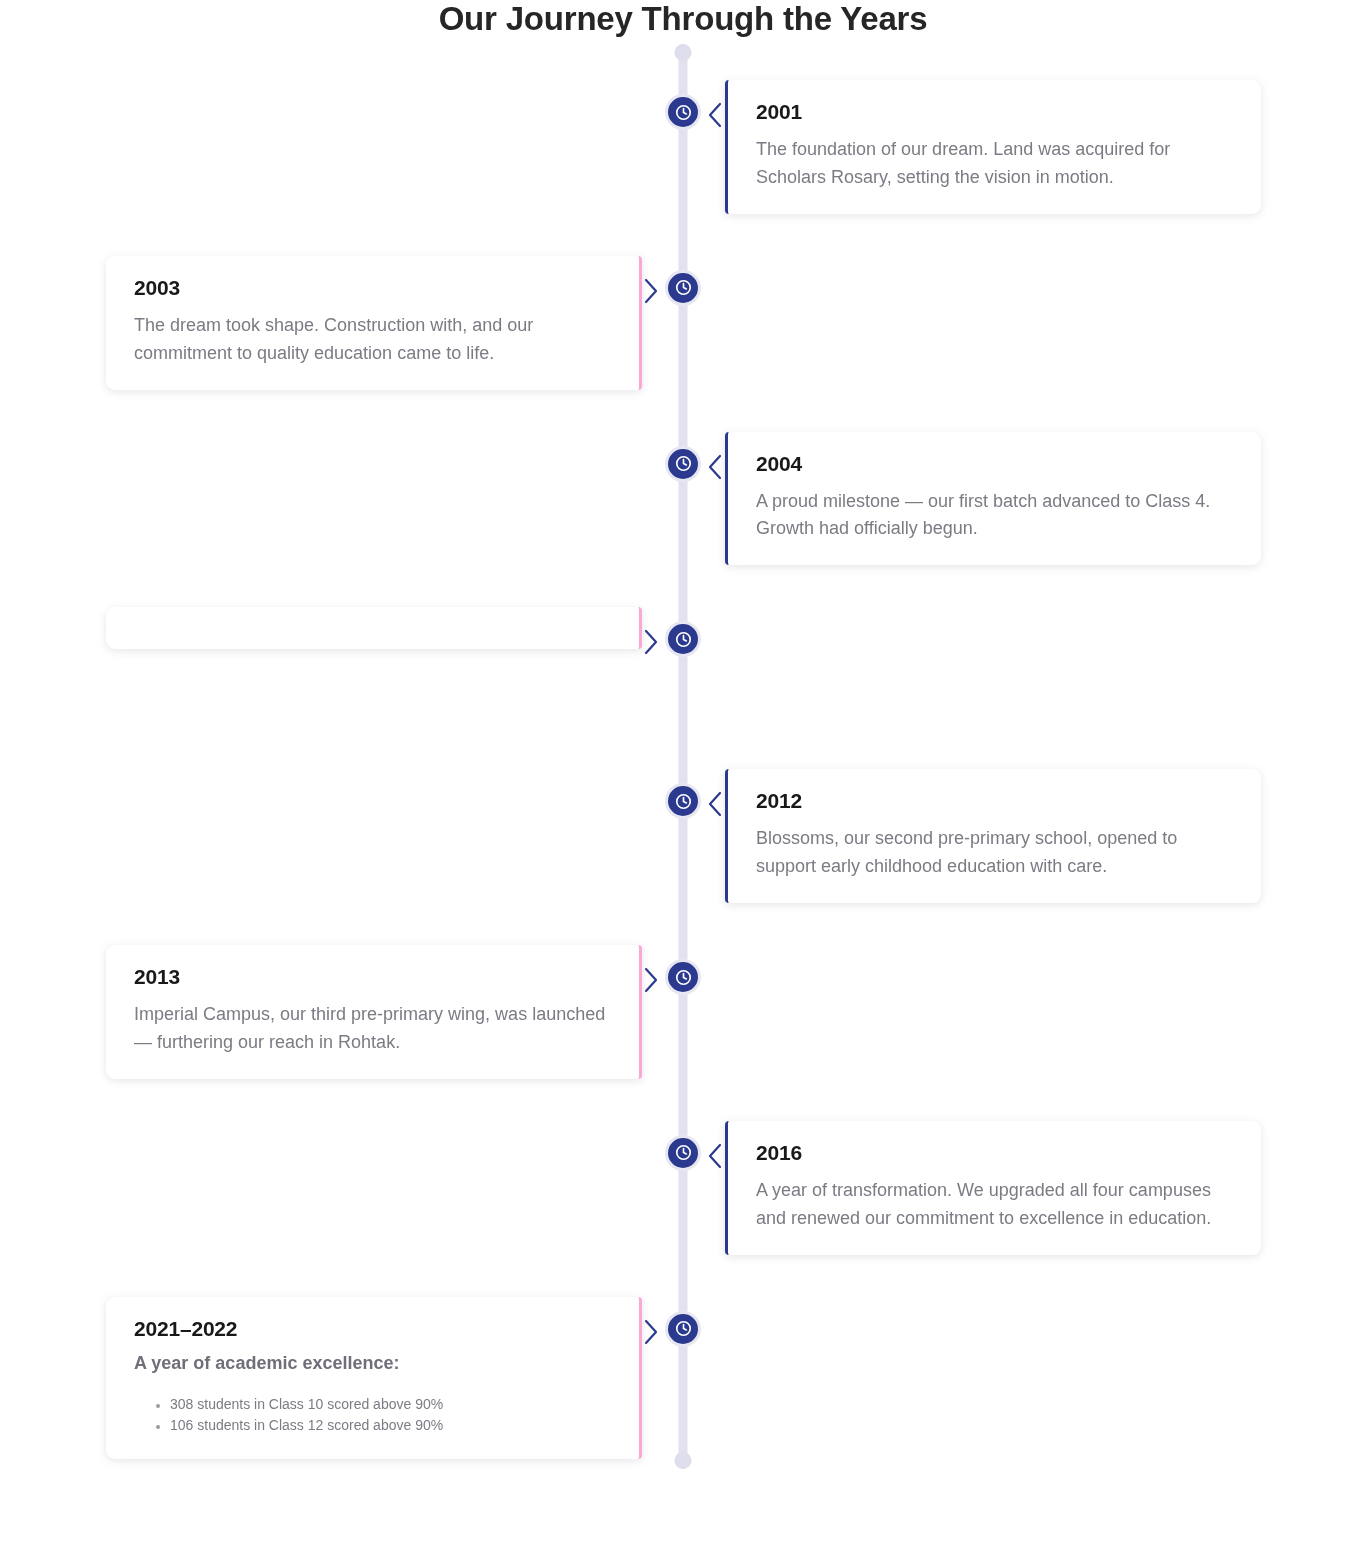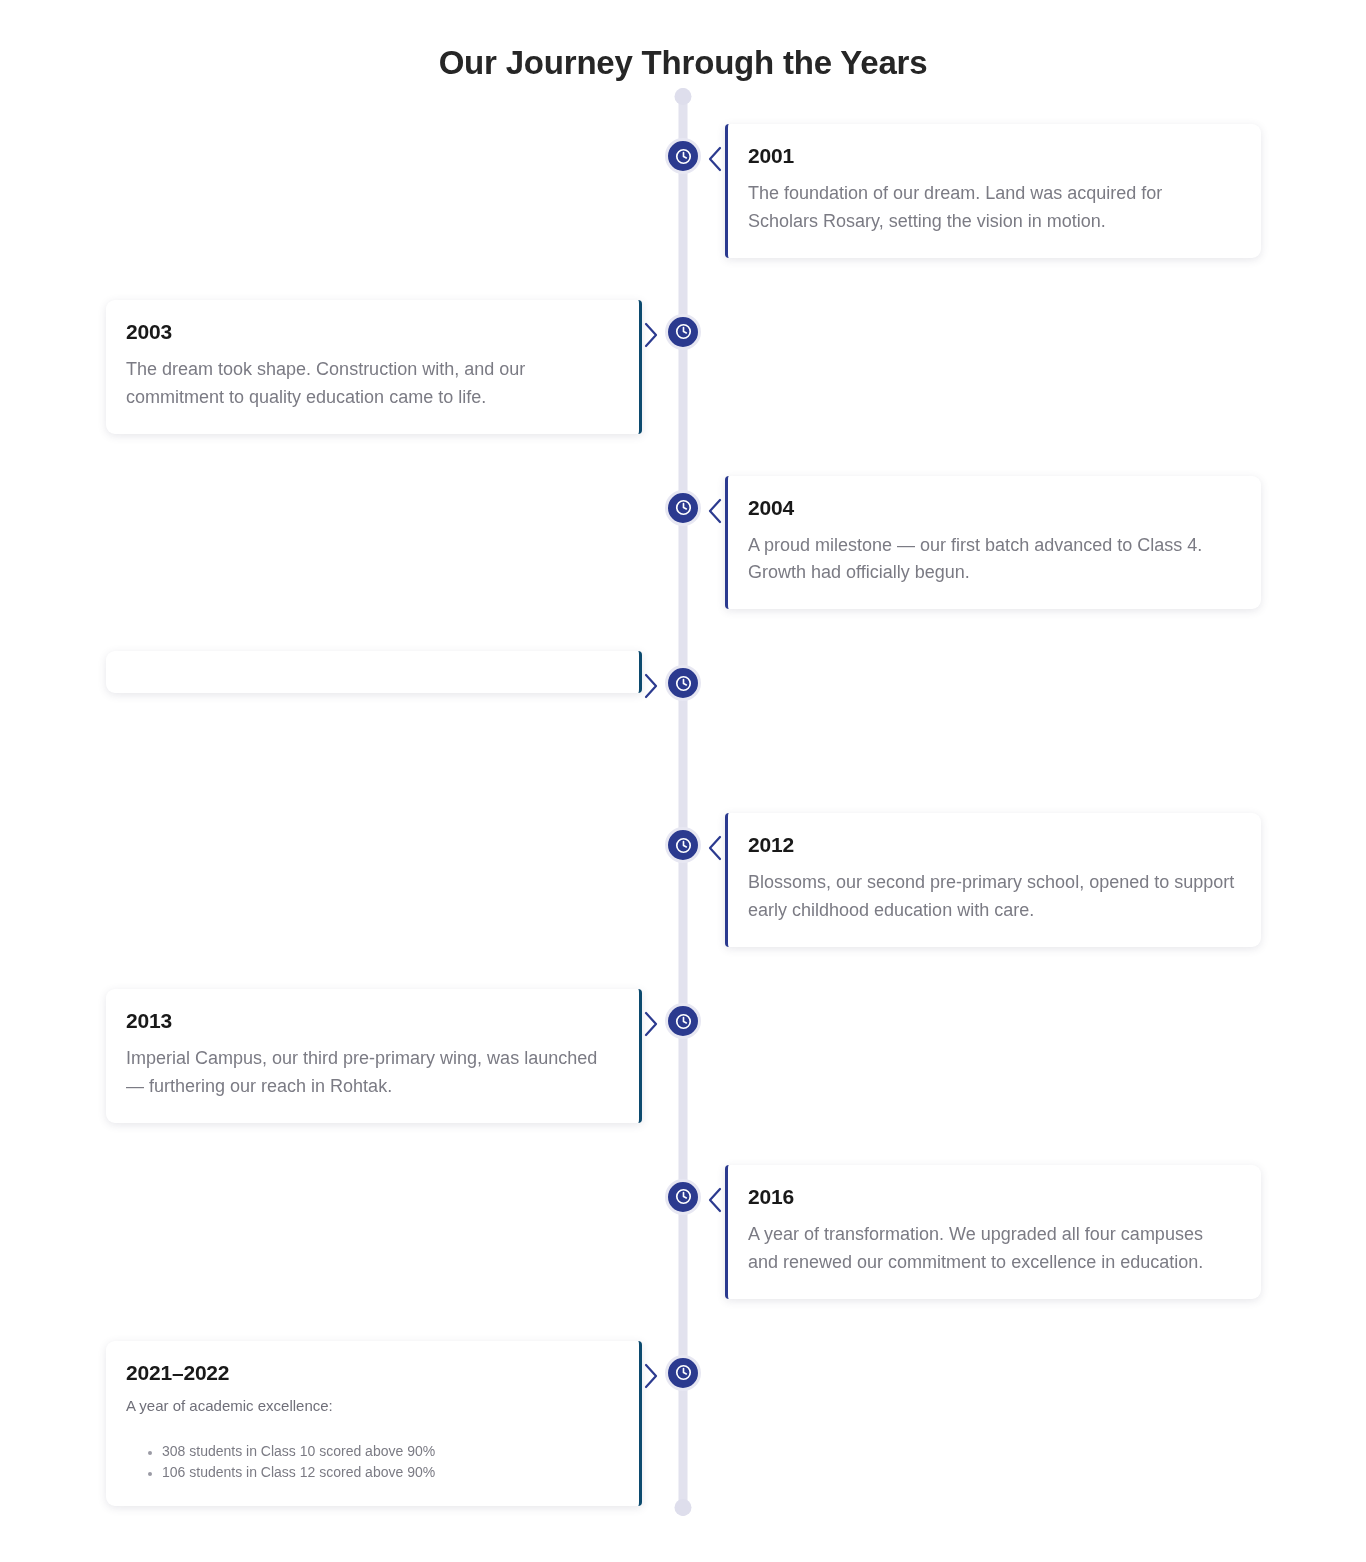--- a/index.html
+++ b/index.html
@@ -12,21 +12,20 @@
 
   body { padding-bottom: 60px; }
 
   
   .page-title {
     text-align: center;
     font-size: 33px;
     font-weight: bold;
     color: #262626;
     letter-spacing: -0.2px;
-    padding-top: 44px;
     padding-bottom: 6px;
   }
 
   
   .timeline {
     position: relative;
     width: 1366px;
     padding-top: 36px;
     padding-bottom: 10px;
   }
@@ -93,43 +92,43 @@
     z-index: 2;
   }
   .t-chevron svg { display: block; }
 
   
   .t-card {
     width: 536px;
     background: #ffffff;
     border-radius: 9px;
     box-shadow: 0 2px 9px rgba(60, 60, 90, 0.13);
-    padding: 20px 24px 22px 20px;
+    padding: 20px 24px 22px 28px;
     position: relative;
   }
 
   .t-card .year {
     font-size: 21px;
     font-weight: bold;
     color: #191919;
     letter-spacing: -0.2px;
     margin-bottom: 12px;
   }
 
   .t-card .desc {
     font-size: 18px;
     line-height: 1.55;
     color: #7b7b84;
   }
 
   .t-card .lead {
-    font-size: 15px;
-    font-weight: normal;
+    font-size: 18px;
+    font-weight: bold;
     color: #6f6f79;
-    margin-bottom: 27px;
+    margin-bottom: 20px;
   }
 
   .t-card ul {
     margin: 0;
     padding-left: 36px;
   }
   .t-card ul li {
     font-size: 14px;
     line-height: 1.55;
     color: #7b7b84;
@@ -145,21 +144,21 @@
     border-left: 3px solid #2b3a8f;
     border-top-left-radius: 4px;
     border-bottom-left-radius: 4px;
   }
   .t-row.right .t-chevron { left: 707px; }
 
   
   .t-row.left { justify-content: flex-start; }
   .t-row.left .t-card {
     margin-left: 106px;
-    border-right: 3px solid #0c4a6e;
+    border-right: 3px solid #f9a8d4;
     border-top-right-radius: 4px;
     border-bottom-right-radius: 4px;
   }
   .t-row.left .t-chevron { left: 643px; }
 
   
   .t-row.right .t-card, .t-row.left .t-card { margin-top: 0; }
 </style>
 </head>
 <body>

